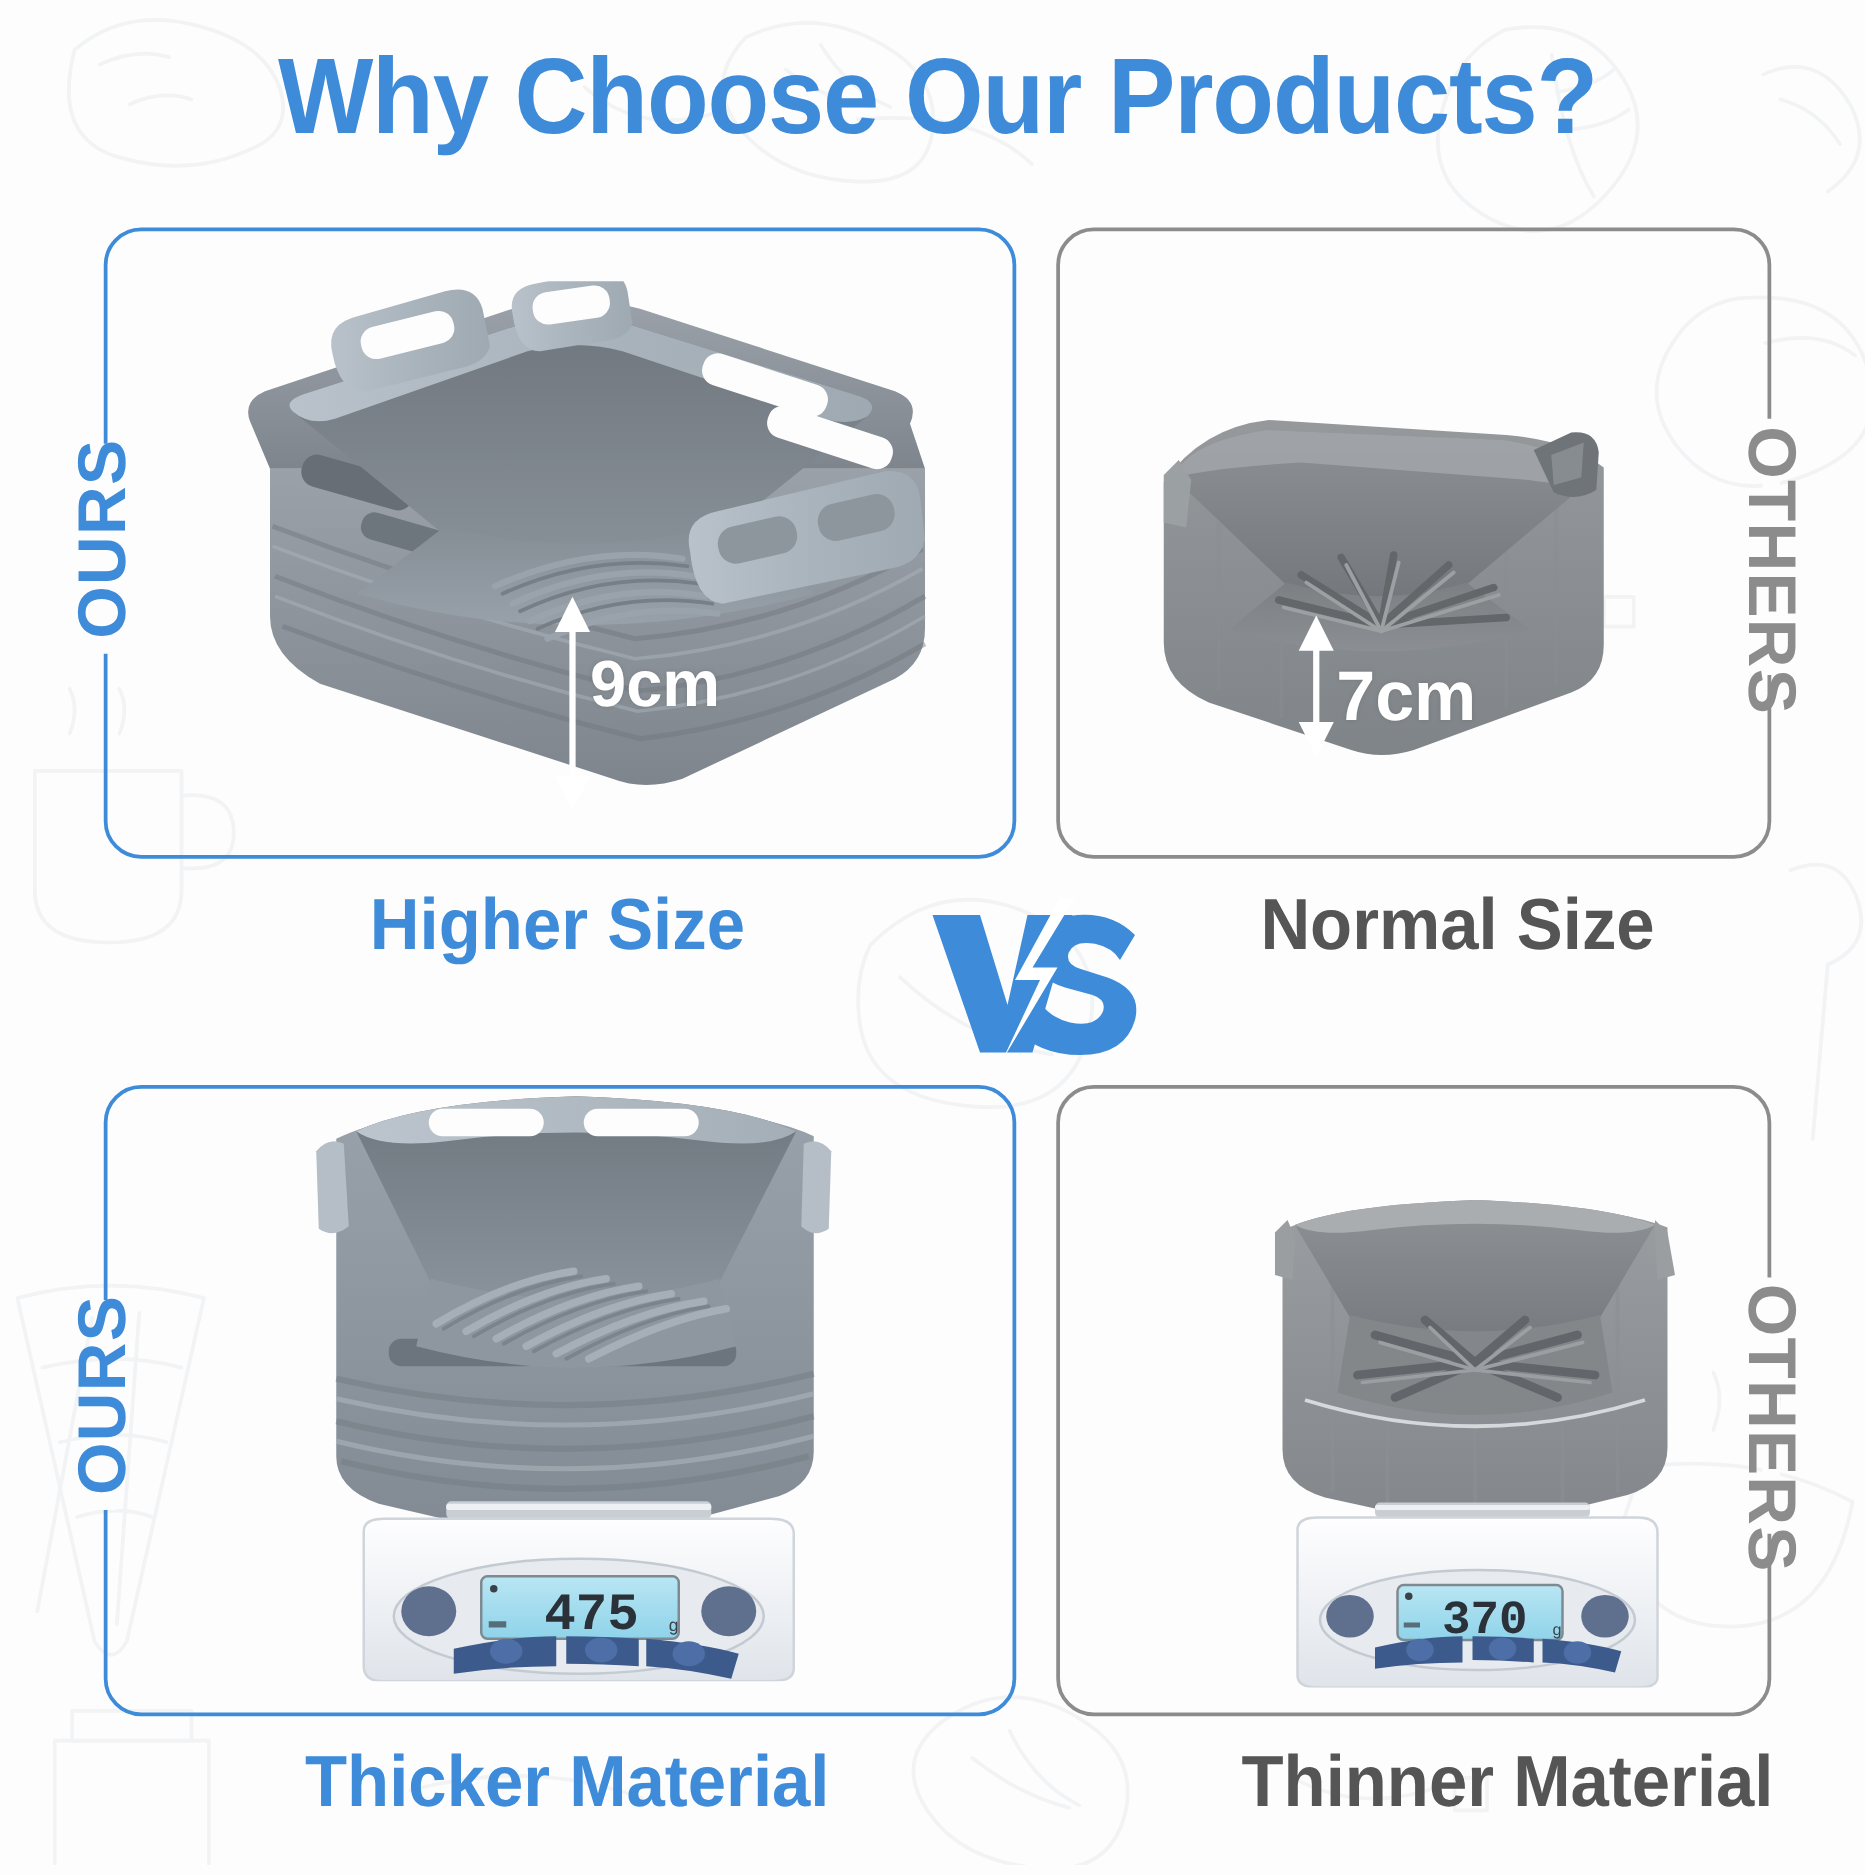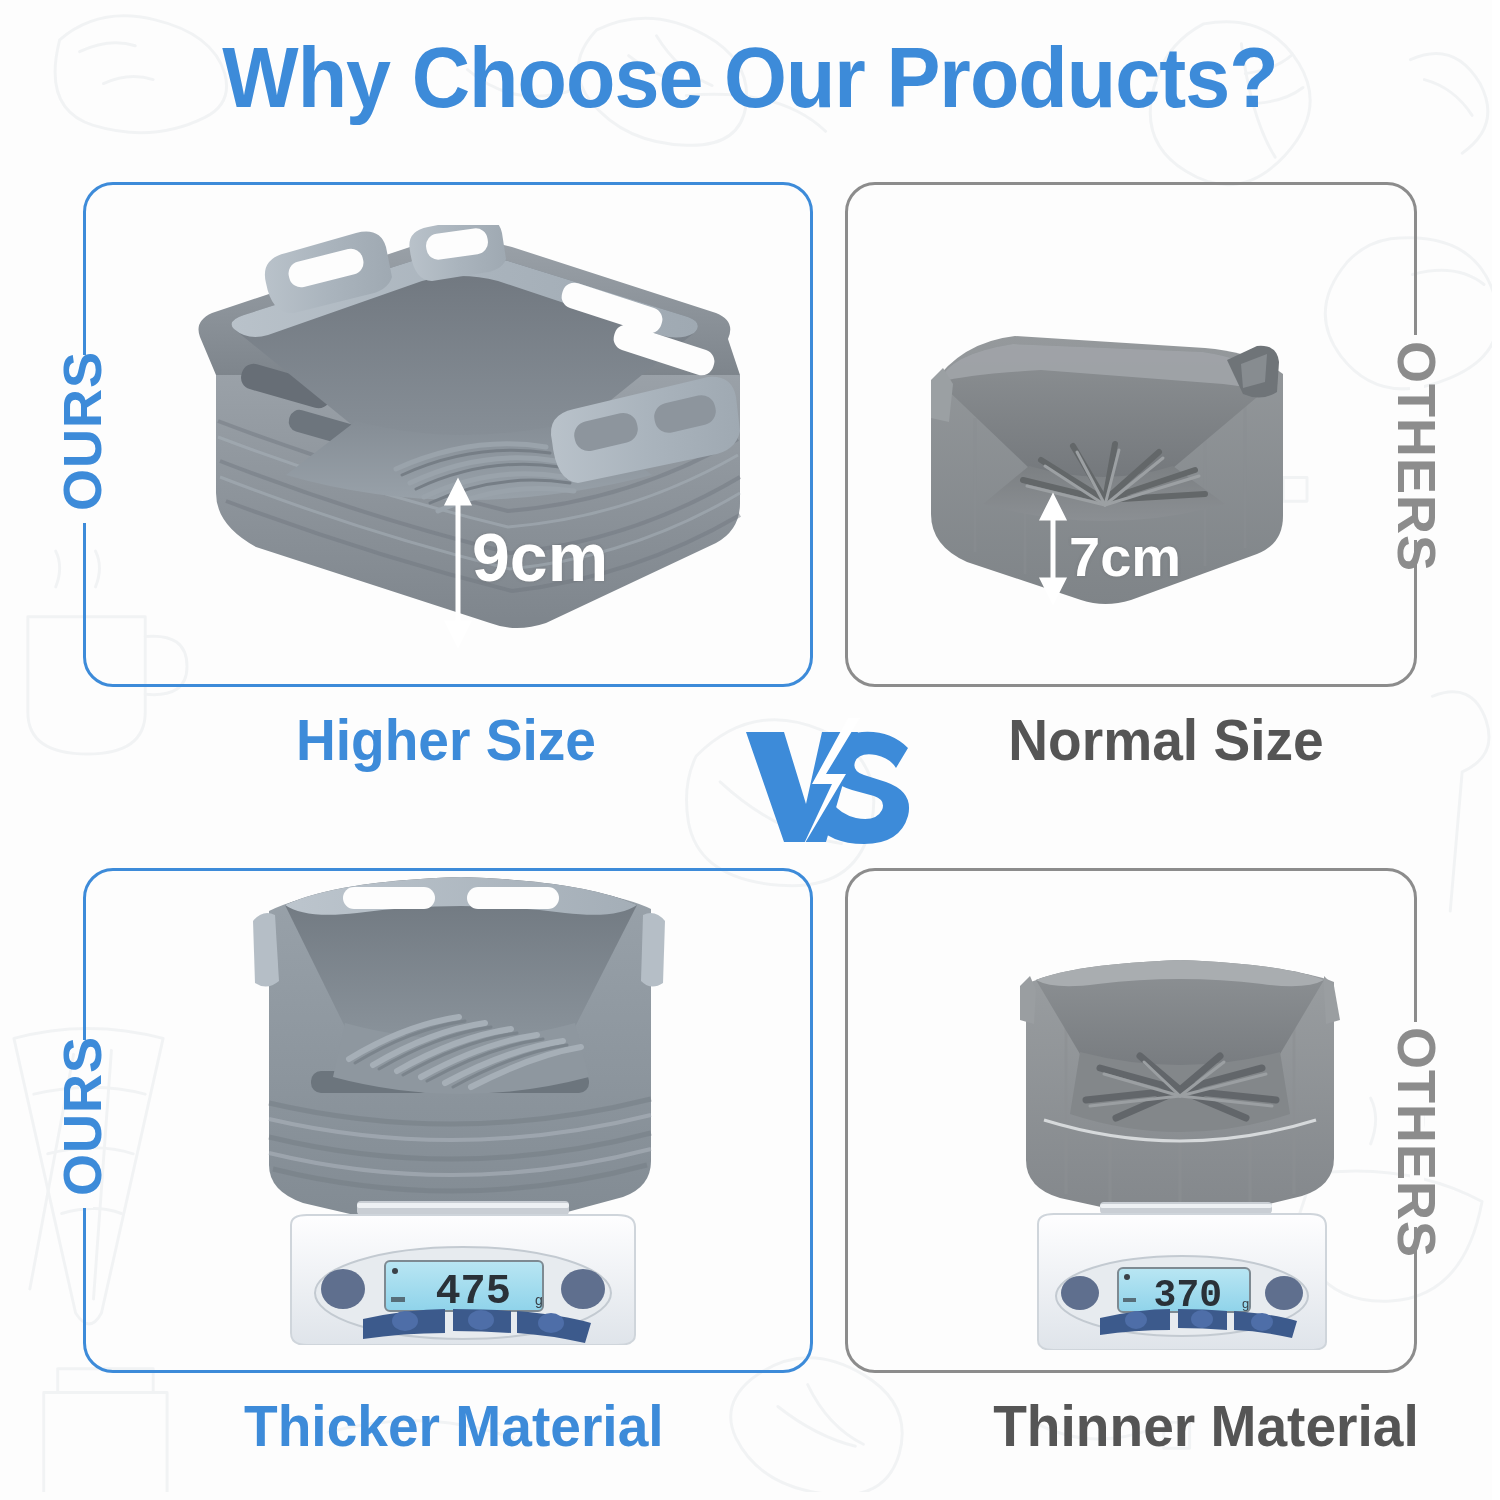--- a/index.html
+++ b/index.html
@@ -253,21 +253,21 @@
     <path d="M392 216 Q386 190 414 184 L548 152 Q572 150 576 172 L580 206 Q576 226 552 230 L418 258 Q396 256 392 216 Z" fill="url(#tlRim)"></path>
     <rect x="414" y="192" width="64" height="30" rx="14" fill="#8d959d" transform="rotate(-13 446 207)"></rect>
     <rect x="494" y="174" width="62" height="30" rx="14" fill="#8d959d" transform="rotate(-13 525 189)"></rect>
 
     <g stroke="#ffffff" stroke-width="5" fill="#ffffff">
       <line x1="298" y1="268" x2="298" y2="408"></line>
       <polygon points="298,258 288,278 308,278"></polygon>
       <polygon points="298,418 288,398 308,398"></polygon>
     </g>
   </svg>
-  <div class="dim-label" style="left:472px; top:518px; font-size:68px;">9cm</div>
+  <div class="dim-label" style="left:472px; top:518px; font-size:52px;">9cm</div>
 
   <div class="caption ours" style="left:288px; top:706px;">Higher Size</div>
 
   <div class="panel others" id="panel-tr"></div>
   <div class="border-gap" style="left:1410px; top:335px; height:205px;"></div>
   <div class="side-label others" style="left:1327px; top:400px; width:180px; text-align:center;">OTHERS</div>
 
   <svg class="product" style="left:905px; top:318px; width:400px; height:290px;" viewBox="0 0 400 290">
     <defs>
       <linearGradient id="trBody" x1="0" y1="0" x2="0" y2="1">

